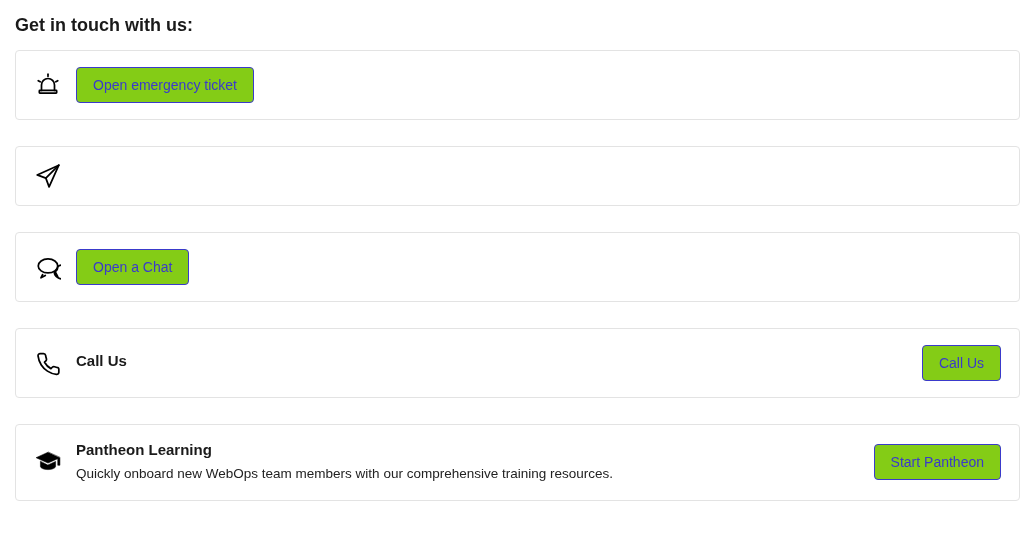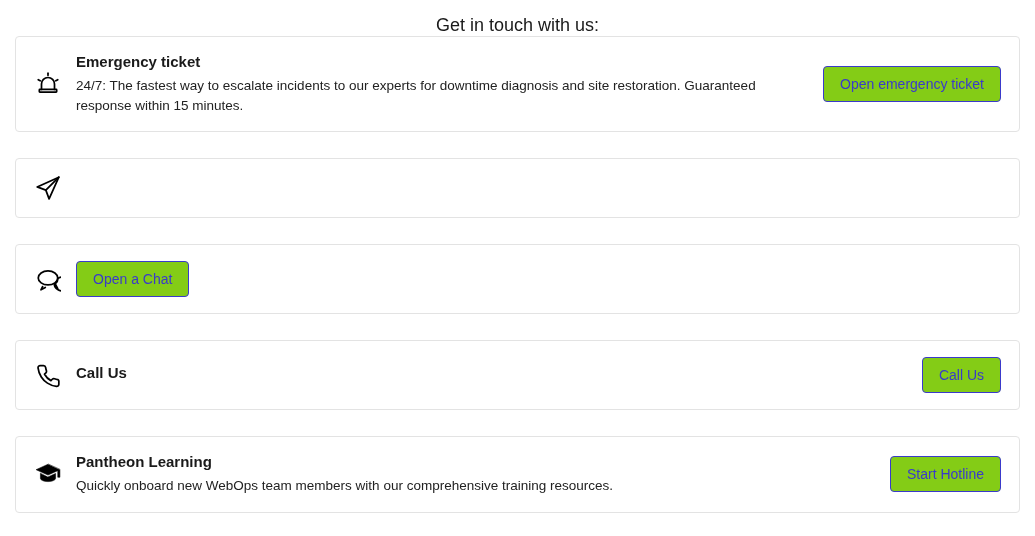--- a/index.html
+++ b/index.html
@@ -5,23 +5,22 @@
     * { margin: 0; padding: 0; box-sizing: border-box; }
     body {
       font-family: -apple-system, BlinkMacSystemFont, "Segoe UI", Helvetica, Arial, sans-serif;
       background: #fff;
       color: #1a1a1a;
       padding: 15px;
       width: 1035px;
     }
     .page-title {
       font-size: 18px;
-      font-weight: 400;
-      margin-bottom: 0;
-      text-align: center;
+      font-weight: 700;
+      margin-bottom: 14px;
     }
     .cards { display: flex; flex-direction: column; gap: 26px; }
     .card {
       border: 1px solid #e3e3e3;
       border-radius: 4px;
       padding: 16px 18px;
       display: flex;
       align-items: center;
       gap: 14px;
     }
@@ -68,24 +67,20 @@
   <div class="card">
     <div class="card-icon">
       <svg viewBox="0 0 24 24" fill="none" stroke="#000" stroke-width="1.6" stroke-linecap="round" stroke-linejoin="round">
         <path d="M6 17 V12 a6 6 0 0 1 12 0 V17"></path>
         <rect x="4" y="17" width="16" height="2.5" rx="0.5"></rect>
         <line x1="12" y1="2" x2="12" y2="4"></line>
         <line x1="3" y1="8" x2="4.8" y2="9"></line>
         <line x1="21" y1="8" x2="19.2" y2="9"></line>
       </svg>
     </div>
-    <div class="card-body">
-      <div class="card-title">Emergency ticket</div>
-      <div class="card-desc">24/7: The fastest way to escalate incidents to our experts for downtime diagnosis and site restoration. Guaranteed response within 15 minutes.</div>
-    </div>
     <div class="card-action">
       <button class="btn-outline">Open emergency ticket</button>
     </div>
   </div>
 
   <div class="card">
     <div class="card-icon">
       <svg viewBox="0 0 24 24" fill="none" stroke="#000" stroke-width="1.6" stroke-linecap="round" stroke-linejoin="round">
         <path d="M22 2 L2 11 L10 14 L13 22 Z"></path>
         <line x1="22" y1="2" x2="10" y2="14"></line>
@@ -127,17 +122,17 @@
       <svg viewBox="0 0 24 24" fill="#000" stroke="#000" stroke-width="0.5" stroke-linecap="round" stroke-linejoin="round">
         <path d="M12 3 L1 8 l11 5 l9 -4.09 V15 h2 V8 Z"></path>
         <path d="M5 11.5 V16 c0 1.66 3.13 3 7 3 s7 -1.34 7 -3 V11.5 l-7 3.18 Z"></path>
       </svg>
     </div>
     <div class="card-body">
       <div class="card-title">Pantheon Learning</div>
       <div class="card-desc">Quickly onboard new WebOps team members with our comprehensive training resources.</div>
     </div>
     <div class="card-action">
-      <button class="btn-outline">Start Hotline</button>
+      <button class="btn-outline">Start Pantheon</button>
     </div>
   </div>
 
 </div>
 
 </body></html>

